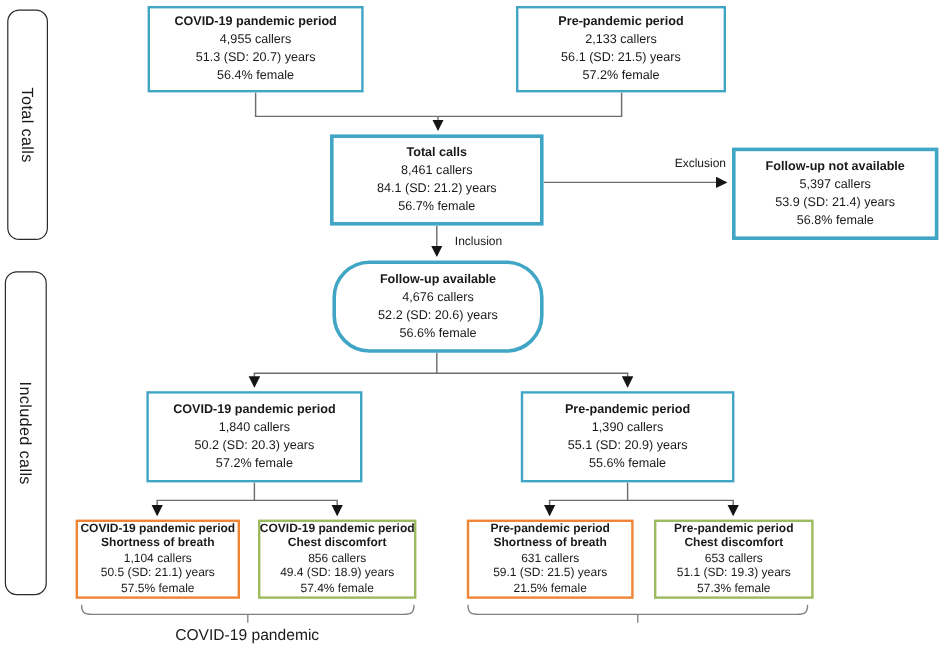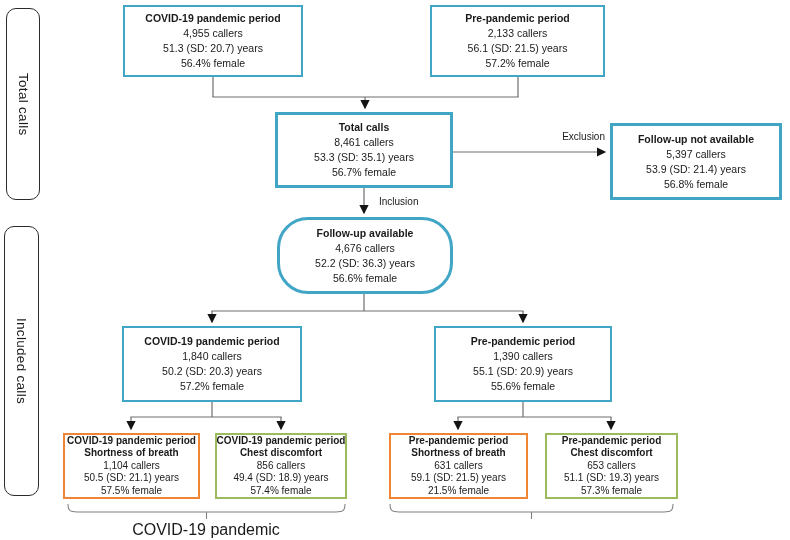--- a/index.html
+++ b/index.html
@@ -20,21 +20,21 @@
   .small{font-size:10px;line-height:12.5px;}
   .small .t{font-size:10px;}
   .pill{
     position:absolute;border:1.2px solid #2b2b2b;border-radius:10px;background:#fff;
     display:flex;align-items:center;justify-content:center;
   }
   .pill span{
     writing-mode:vertical-rl;font-size:13.5px;letter-spacing:.3px;white-space:nowrap;
   }
   .edge-label{position:absolute;font-size:10px;color:#1a1a1a;}
-  .group-label{position:absolute;font-size:16px;text-align:center;width:200px;}
+  .group-label{position:absolute;font-size:13px;text-align:center;width:200px;}
   svg.overlay{position:absolute;left:0;top:0;pointer-events:none;}
 </style>
 </head>
 <body>
 
 <div id="canvas">
 
   <svg class="overlay" width="790" height="540">
     <defs>
       <marker id="ah" markerWidth="9" markerHeight="9" refX="7" refY="4" orient="auto">
@@ -93,36 +93,36 @@
   <div class="box blue" style="left:430px;top:5px;width:175px;height:72px;">
     <div class="t">Pre-pandemic period</div>
     <div>2,133 callers</div>
     <div>56.1 (SD: 21.5) years</div>
     <div>57.2% female</div>
   </div>
 
   <div class="box blue thick" style="left:275px;top:112px;width:178px;height:76px;">
     <div class="t">Total calls</div>
     <div>8,461 callers</div>
-    <div>53.3 (SD: 35.1) years</div>
+    <div>84.1 (SD: 21.2) years</div>
     <div>56.7% female</div>
   </div>
   <div class="box blue thick" style="left:610px;top:111px;width:172px;height:77px;margin-top:12px;">
     <div class="t">Follow-up not available</div>
     <div>5,397 callers</div>
     <div>53.9 (SD: 21.4) years</div>
     <div>56.8% female</div>
   </div>
   <div class="edge-label" style="left:455px;top:131px;width:150px;text-align:right;">Exclusion</div>
   <div class="edge-label" style="left:379px;top:196px;">Inclusion</div>
 
   <div class="box blue thick" style="left:277px;top:217px;width:176px;height:77px;border-radius:31px;">
     <div class="t">Follow-up available</div>
     <div>4,676 callers</div>
-    <div>52.2 (SD: 36.3) years</div>
+    <div>52.2 (SD: 20.6) years</div>
     <div>56.6% female</div>
   </div>
 
   <div class="box blue" style="left:122px;top:326px;width:180px;height:76px;">
     <div class="t">COVID-19 pandemic period</div>
     <div>1,840 callers</div>
     <div>50.2 (SD: 20.3) years</div>
     <div>57.2% female</div>
   </div>
   <div class="box blue" style="left:434px;top:326px;width:178px;height:76px;">

